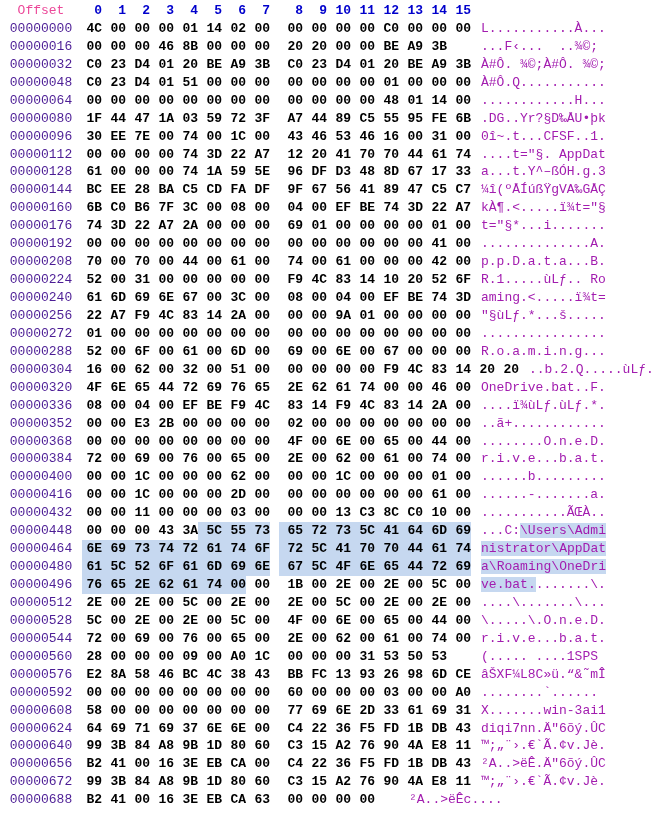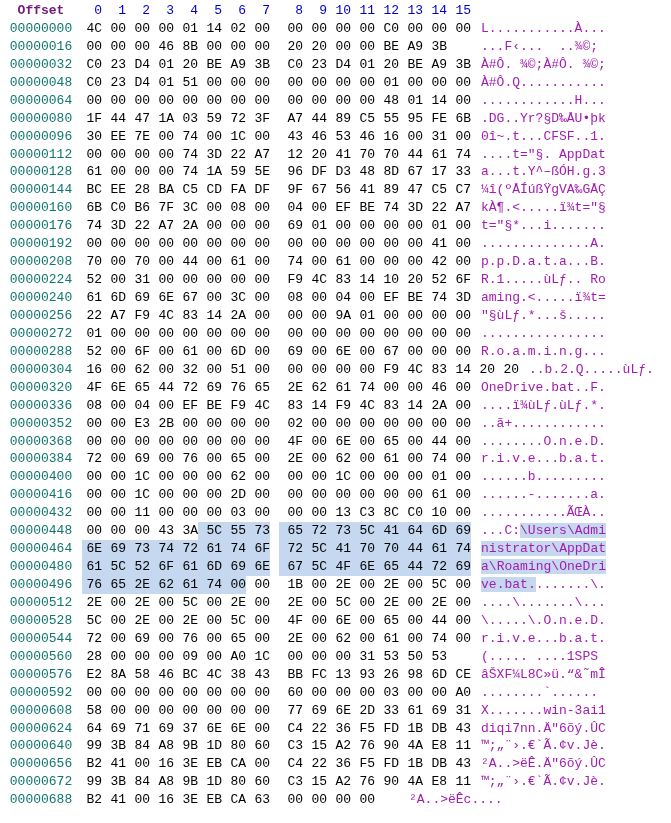--- a/index.html
+++ b/index.html
@@ -16,29 +16,29 @@
     box-sizing: border-box;
     padding: 2px 0 0 4px;
   }
   .row {
     white-space: pre;
     display: flex;
   }
   .offset-col {
     width: 74px;
     text-align: center;
-    color: #0f766e;
+    color: #4c1d95;
   }
   .offset-col.header {
-    color: #701a75;
-    font-weight: bold;
+    color: #ec4899;
   }
   .hex-col {
     padding-left: 4px;
     color: #000;
+    font-weight: bold;
   }
   .hex-header {
     color: #0000cc;
   }
   .ascii-col {
     padding-left: 10px;
     color: #a21caf;
   }
   .gap {
     display: inline-block;

